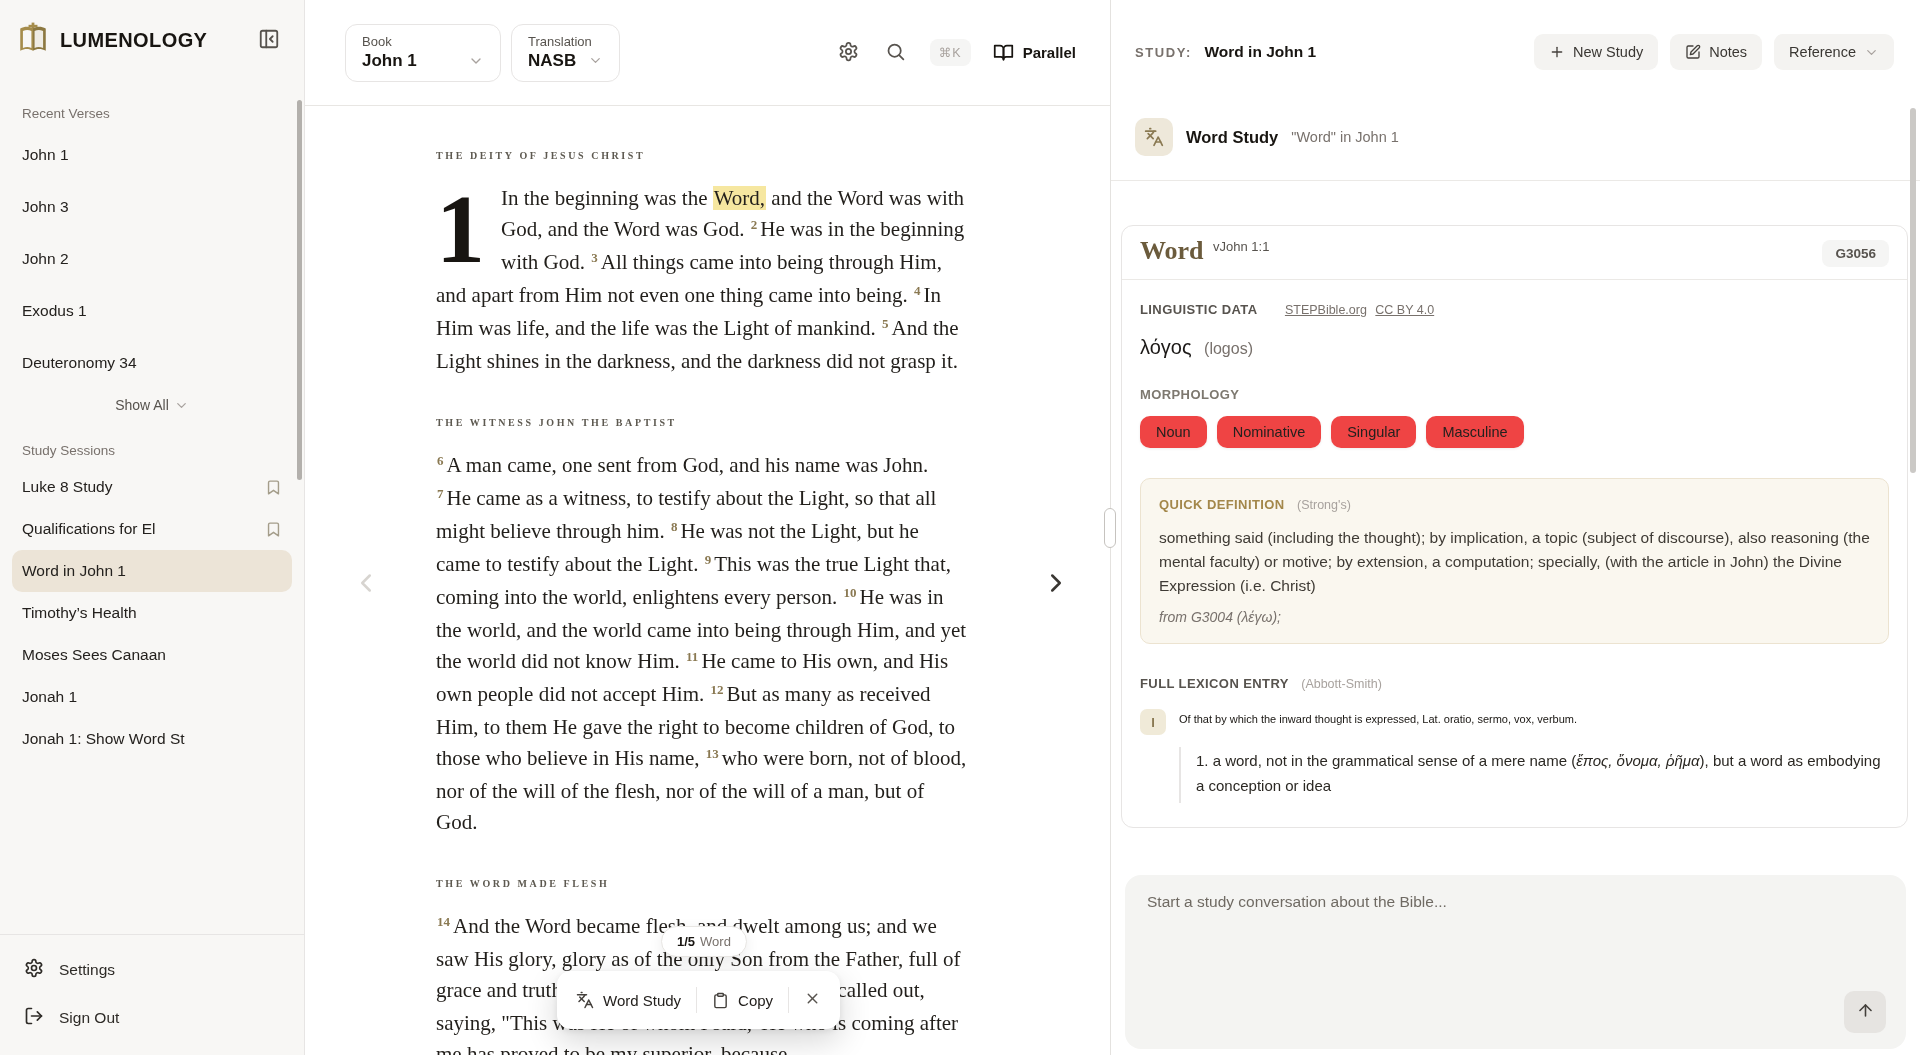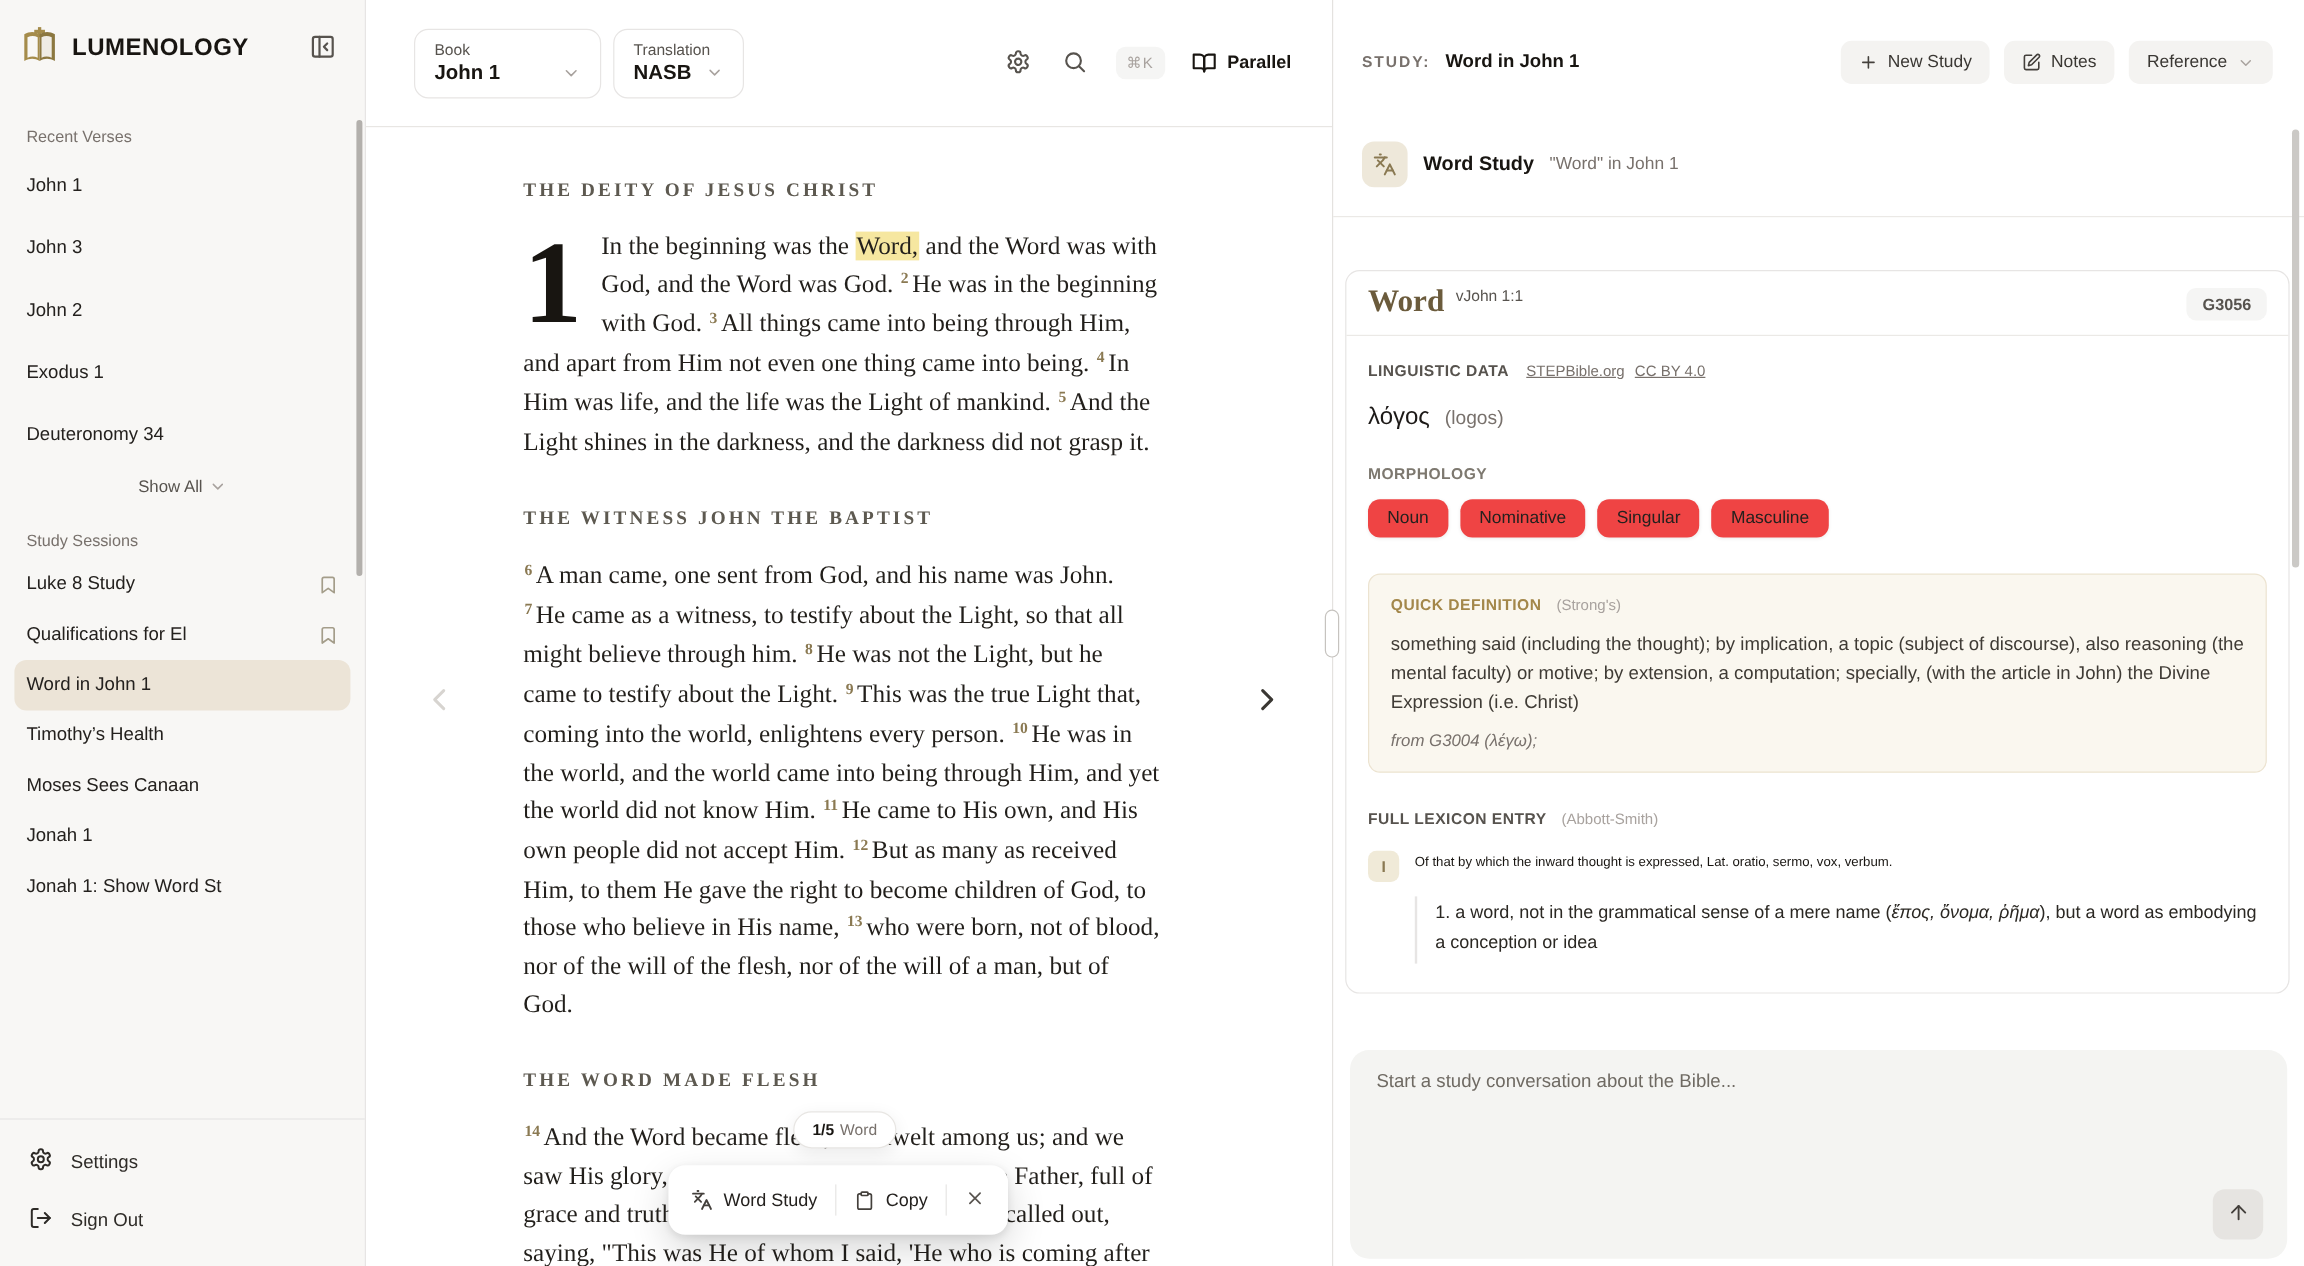--- a/index.html
+++ b/index.html
@@ -42,21 +42,21 @@
                font-size:17px; font-weight:600; color:#181511; }
   .select-box.book .sel-value { min-width:122px; }
   .chev { color:#a8a29e; display:flex; }
   .topbar-right { margin-left:auto; display:flex; align-items:center; gap:22px; }
   .icon-btn { background:none; border:none; color:#57534e; cursor:pointer; display:flex; padding:2px; }
   .kbd { background:#f5f5f4; border-radius:8px; padding:6px 9px; font-size:12.5px; color:#a8a29e; letter-spacing:1px; }
   .parallel { display:flex; align-items:center; gap:9px; background:none; border:none; font-size:15px;
               font-weight:600; color:#181511; cursor:pointer; }
 
   .scripture { width:531px; margin:44px 0 0 131px; font-family:"Liberation Serif", serif; color:#221f1b; }
-  .s-head { font-family:"Liberation Serif", serif; font-size:16px; font-weight:700; letter-spacing:2.6px;
+  .s-head { font-family:"Liberation Serif", serif; font-size:10px; font-weight:700; letter-spacing:2.6px;
             color:#5d5950; margin:0 0 22px; }
   .s-para { font-size:21px; line-height:31px; margin:0 0 40px; }
   .dropcap { float:left; font-size:98px; line-height:76px; font-weight:700; margin:8px 16px 0 0; color:#181511; }
   .vnum { font-size:13px; color:#8a7952; font-weight:600; position:relative; top:-7px; margin:0 3px 0 1px; }
   mark.hl { background:#f6e7a0; padding:0 1px; color:inherit; cursor:pointer; }
 
   .nav-btn { position:absolute; background:none; border:none; cursor:pointer; display:flex; }
   .nav-prev { left:46px; top:568px; color:#d7d4d0; }
   .nav-next { right:39px; top:568px; color:#3a3733; }
 
@@ -95,21 +95,21 @@
   .card { margin:44px 12px 0 10px; border:1px solid #e7e5e4; border-radius:12px; background:#fff; }
   .card-head { display:flex; justify-content:space-between; align-items:flex-start; padding:10px 18px 12px;
                border-bottom:1px solid #ebe9e6; }
   .word-title { font-family:"Liberation Serif", serif; font-size:26px; font-weight:700; color:#6b5b3c; }
   .vref { font-size:13px; color:#57534e; margin-left:5px; position:relative; top:-8px; }
   .strongs { background:#f5f5f4; border-radius:8px; padding:6px 13px; font-size:13.5px; font-weight:600;
              color:#57534e; margin-top:4px; cursor:pointer; border:none; }
   .card-body { padding:20px 18px 24px; }
   .row-label { font-size:13px; font-weight:700; color:#57534e; letter-spacing:.4px; }
   .row-label.gray { color:#7d786f; }
-  .link { font-size:12.5px; color:#78716c; text-decoration:underline; margin-left:10px; cursor:pointer; }
+  .link { font-size:12.5px; color:#78716c; text-decoration:underline; margin-left:23px; cursor:pointer; }
   .link + .link { margin-left:4px; }
   .greek-line { margin-top:18px; }
   .greek { font-size:20px; color:#1c1917; }
   .translit { font-size:16px; color:#78716c; margin-left:8px; }
   .morph-label { margin-top:28px; }
   .chips { display:flex; gap:10px; margin-top:14px; }
   .chip { background:#ef4444; border:none; border-radius:10px; padding:8px 16px; font-size:14.5px; font-weight:500;
           color:#24211e; box-shadow:0 1px 3px rgba(0,0,0,.07); cursor:pointer; }
   .quick-box { margin-top:30px; background:#faf7ef; border:1px solid #ece3d0; border-radius:10px; padding:16px 18px 18px; }
   .qd-label { font-size:13px; font-weight:700; color:#a3874a; letter-spacing:.4px; }

